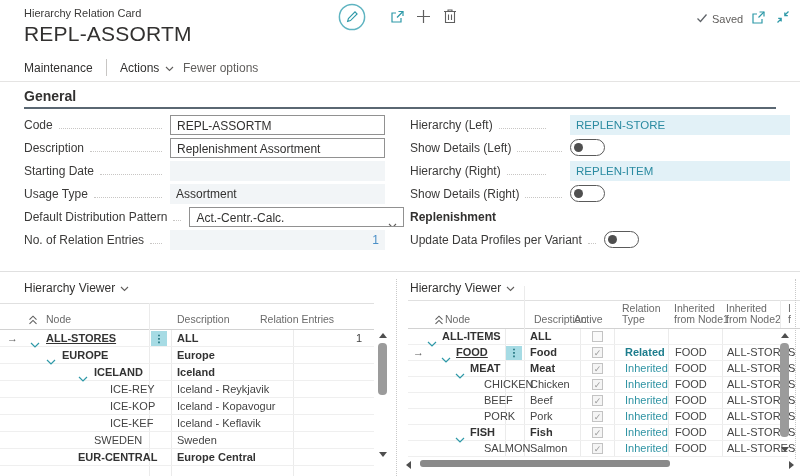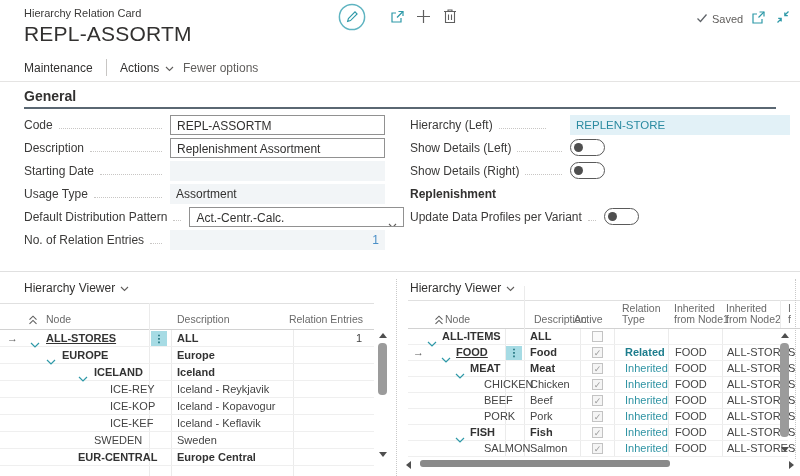--- a/index.html
+++ b/index.html
@@ -168,20 +168,25 @@
         <div class="v vlink" style="width: 220px;">REPLEN-STORE</div>
       </div>
       <div class="frow">
         <div class="flabel">Show Details (Left)</div>
         <div class="leader"></div>
         <div class="togglewrap" style="width: 220px;">
           <div class="toggle"></div>
         </div>
       </div>
       <div class="frow">
+        <div class="flabel">Hierarchy (Right)</div>
+        <div class="leader"></div>
+        <div class="v vlink" style="width: 220px;">REPLEN-ITEM</div>
+      </div>
+      <div class="frow">
         <div class="flabel">Show Details (Right)</div>
         <div class="leader"></div>
         <div class="togglewrap" style="width: 220px;">
           <div class="toggle"></div>
         </div>
       </div>
       <div class="frow">
         <div class="fsub">Replenishment</div>
       </div>
       <div class="frow">
@@ -203,21 +208,21 @@
   </div>
   <div id="lv">
       <div class="hline" style="left: 0px; top: 303px; width: 374px;"></div>
       <div class="hline" style="left: 0px; top: 329px; width: 374px; background: rgb(210, 210, 210);"></div>
       <div class="abs" style="left: 28px; top: 311px;"><svg width="10" height="10" viewBox="0 0 10 10" fill="none" stroke="#5f5f5f" stroke-width="1.1">
           <path d="M1.5 4.6L5 1.2l3.5 3.4"></path>
           <path d="M1.5 8.8L5 5.4l3.5 3.4"></path>
         </svg></div>
       <div class="hdr" style="left: 46px; top: 314px;">Node</div>
       <div class="hdr" style="left: 177px; top: 314px;">Description</div>
-      <div class="hdr" style="left: 260px; top: 314px; width: 103px; text-align: right;">Relation Entries</div>
+      <div class="hdr" style="left: 260px; top: 314px; width: 103px; ">Relation Entries</div>
       <div class="colline" style="left: 149px; top: 303px; height: 173px;"></div>
       <div class="colline" style="left: 171px; top: 330px; height: 146px;"></div>
       <div class="colline" style="left: 293px; top: 330px; height: 146px;"></div>
       <div class="tbody" style="left: 0px; top: 330px; width: 374px;">
         <div class="trow" style="height: 17px; line-height: 16px;">
           <div class="cell arrowg" style="left: 7px;">→</div>
           <div class="chev" style="left: 30px; top: 5px;"><svg width="10" height="6" viewBox="0 0 10 6" fill="none" stroke="#2e99a8" stroke-width="1.2">
               <path d="M1 1l4 4 4-4"></path>
             </svg></div>
           <div class="cell cur" style="left: 46px;">ALL-STORES</div>

